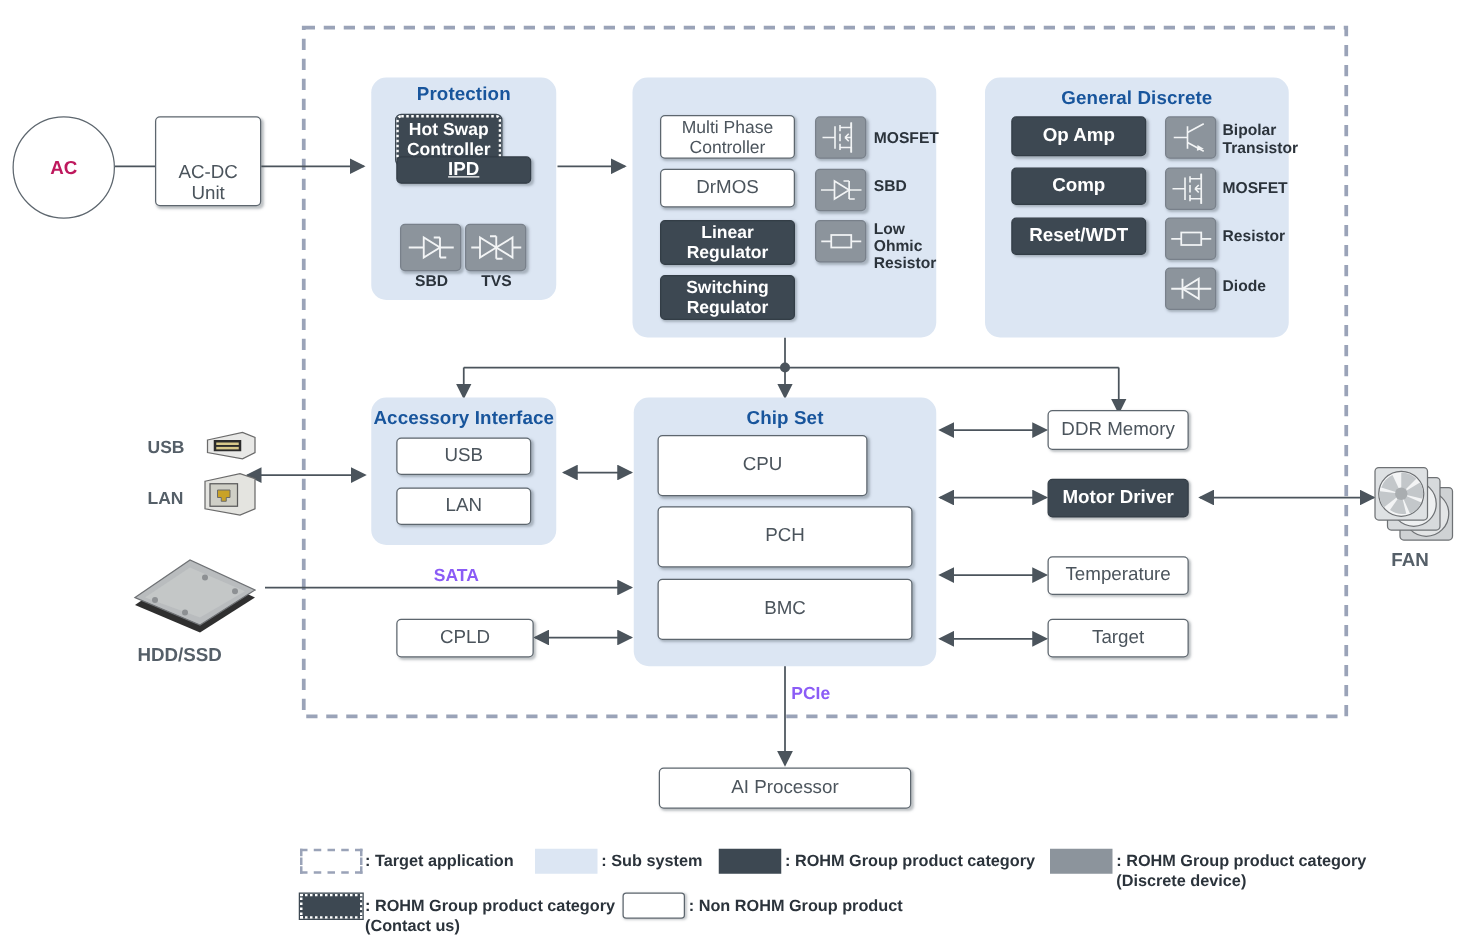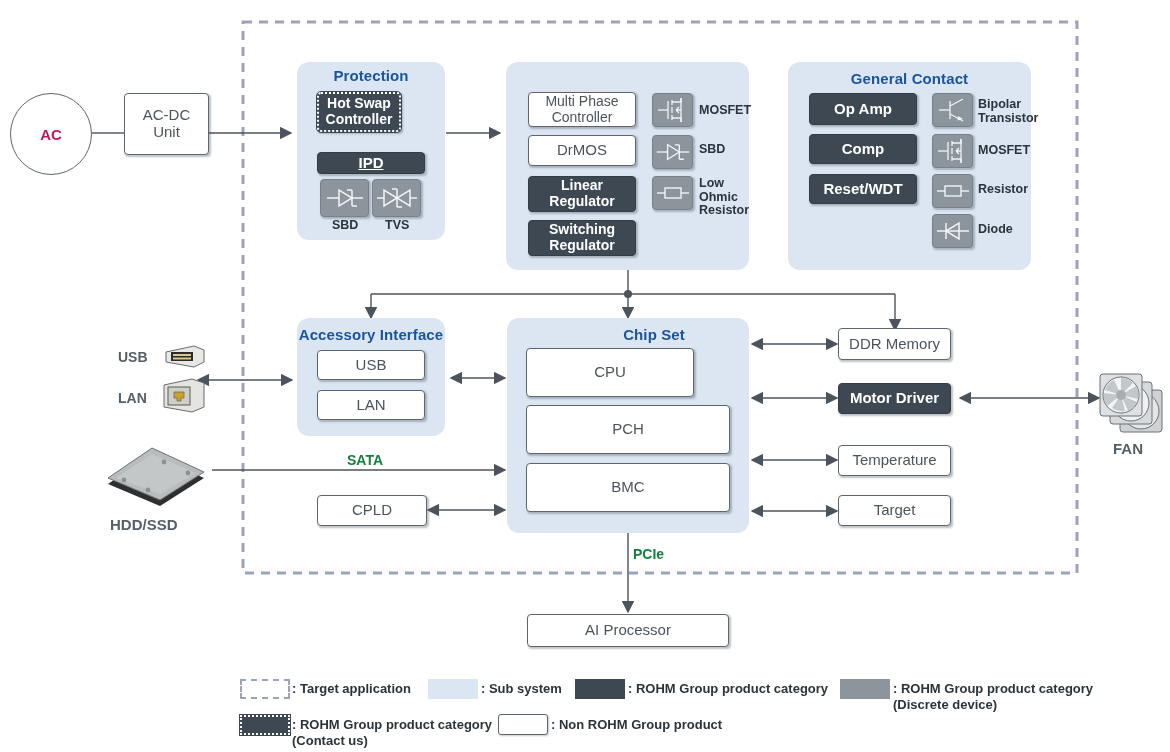--- a/index.html
+++ b/index.html
@@ -96,21 +96,21 @@
     line-height:1.08;
   }
   .plain-label{
     position:absolute;
     color:#555f68;
     font-size:14px;
     font-weight:bold;
   }
   .wire-label{
     position:absolute;
-    color:#15803d;
+    color:#8b5cf6;
     font-size:14px;
     font-weight:bold;
   }
   .ac-circle{
     position:absolute;
     border:1px solid #5d666e;
     border-radius:50%;
     display:flex;align-items:center;justify-content:center;
     color:#be185d;font-size:15px;font-weight:bold;
     background:#fff;
@@ -180,21 +180,21 @@
 
       <line x1="628" y1="532" x2="628" y2="612" marker-end="url(#ah)"></line>
     </g>
     <circle cx="628" cy="294" r="4" fill="#4b545c"></circle>
   </svg>
 
   <div class="ac-circle" style="left:10px;top:93px;width:80px;height:80px;">
     <span>AC</span>
   </div>
 
-  <div class="blk white" style="left:124px;top:93px;width:85px;height:62px;white-space:pre-line;">
+  <div class="blk white" style="left:124px;top:93px;width:85px;height:72px;white-space:pre-line;align-items:flex-end;">
     <span>AC-DC
 Unit</span>
   </div>
 
   <div class="plain-label" style="left:118px;top:349px;">USB</div>
   <svg class="abs" style="left:162px;top:342px;" width="46" height="28" viewBox="0 0 46 28">
     <polygon points="4,10 32,4 42,8 42,20 32,25 4,20" fill="#e8e8e6" stroke="#6b6b6b" stroke-width="1"></polygon>
     <rect x="9" y="10" width="22" height="9" fill="#2b2b2b"></rect>
     <rect x="11" y="12" width="18" height="2" fill="#d8c98a"></rect>
     <rect x="11" y="15.5" width="18" height="2" fill="#d8c98a"></rect>
@@ -238,21 +238,21 @@
     <circle cx="23" cy="23" r="5" fill="#a9adb0"></circle>
   </svg>
   <div class="plain-label" style="left:1113px;top:440px;font-size:15px;">FAN</div>
 
   <div class="subsys" style="left:297px;top:62px;width:148px;height:178px;"></div>
   <div class="subsys-title" style="left:297px;top:67px;width:148px;">Protection</div>
 
   <div class="blk dotted" style="left:317px;top:92px;width:84px;height:40px;white-space:pre-line;font-size:14px;">Hot Swap
 Controller</div>
 
-  <div class="blk dark" style="left:317px;top:152px;width:108px;height:22px;text-decoration:underline;">IPD</div>
+  <div class="blk dark" style="left:317px;top:125px;width:108px;height:22px;text-decoration:underline;">IPD</div>
 
   <div class="blk grey" style="left:320px;top:179px;width:49px;height:38px;">
     <svg width="40" height="26" viewBox="0 0 40 26">
       <g stroke="#f2f4f5" stroke-width="1.5" fill="none">
         <line x1="2" y1="13" x2="14" y2="13"></line>
         <polygon points="14,5 14,21 27,13" fill="none"></polygon>
         <path d="M27,5 v16 M27,5 h-5 M27,21 h5"></path>
         <line x1="27" y1="13" x2="38" y2="13"></line>
       </g>
     </svg>
@@ -317,21 +317,21 @@
         <rect x="10" y="5" width="16" height="10"></rect>
         <line x1="26" y1="10" x2="34" y2="10"></line>
       </g>
     </svg>
   </div>
   <div class="dev-label" style="left:699px;top:177px;white-space:pre-line;">Low
 Ohmic
 Resistor</div>
 
   <div class="subsys" style="left:788px;top:62px;width:243px;height:208px;"></div>
-  <div class="subsys-title" style="left:788px;top:70px;width:243px;">General Contact</div>
+  <div class="subsys-title" style="left:788px;top:70px;width:243px;">General Discrete</div>
 
   <div class="blk dark" style="left:809px;top:93px;width:108px;height:32px;">Op Amp</div>
   <div class="blk dark" style="left:809px;top:134px;width:108px;height:30px;">Comp</div>
   <div class="blk dark" style="left:809px;top:174px;width:108px;height:30px;">Reset/WDT</div>
 
   <div class="blk grey" style="left:932px;top:93px;width:41px;height:34px;">
     <svg width="34" height="30" viewBox="0 0 34 30">
       <g stroke="#f2f4f5" stroke-width="1.3" fill="none">
         <line x1="3" y1="15" x2="14" y2="15"></line>
         <line x1="14" y1="6" x2="14" y2="24"></line>
@@ -382,21 +382,21 @@
   </div>
   <div class="dev-label" style="left:978px;top:223px;">Diode</div>
 
   <div class="subsys" style="left:297px;top:318px;width:148px;height:118px;"></div>
   <div class="subsys-title" style="left:297px;top:326px;width:148px;">Accessory Interface</div>
 
   <div class="blk white" style="left:317px;top:350px;width:108px;height:30px;">USB</div>
   <div class="blk white" style="left:317px;top:390px;width:108px;height:30px;">LAN</div>
 
   <div class="subsys" style="left:507px;top:318px;width:242px;height:215px;"></div>
-  <div class="subsys-title" style="left:507px;top:326px;width:242px;padding-left:26px;">Chip Set</div>
+  <div class="subsys-title" style="left:507px;top:326px;width:242px;">Chip Set</div>
 
   <div class="blk white" style="left:526px;top:348px;width:168px;height:49px;">CPU</div>
   <div class="blk white" style="left:526px;top:405px;width:204px;height:49px;">PCH</div>
   <div class="blk white" style="left:526px;top:463px;width:204px;height:49px;">BMC</div>
 
   <div class="blk white" style="left:317px;top:495px;width:110px;height:31px;">CPLD</div>
 
   <div class="blk white" style="left:838px;top:328px;width:113px;height:32px;">DDR Memory</div>
 
   <div class="blk dark stacked" style="left:838px;top:383px;width:113px;height:31px;">Motor Driver</div>

